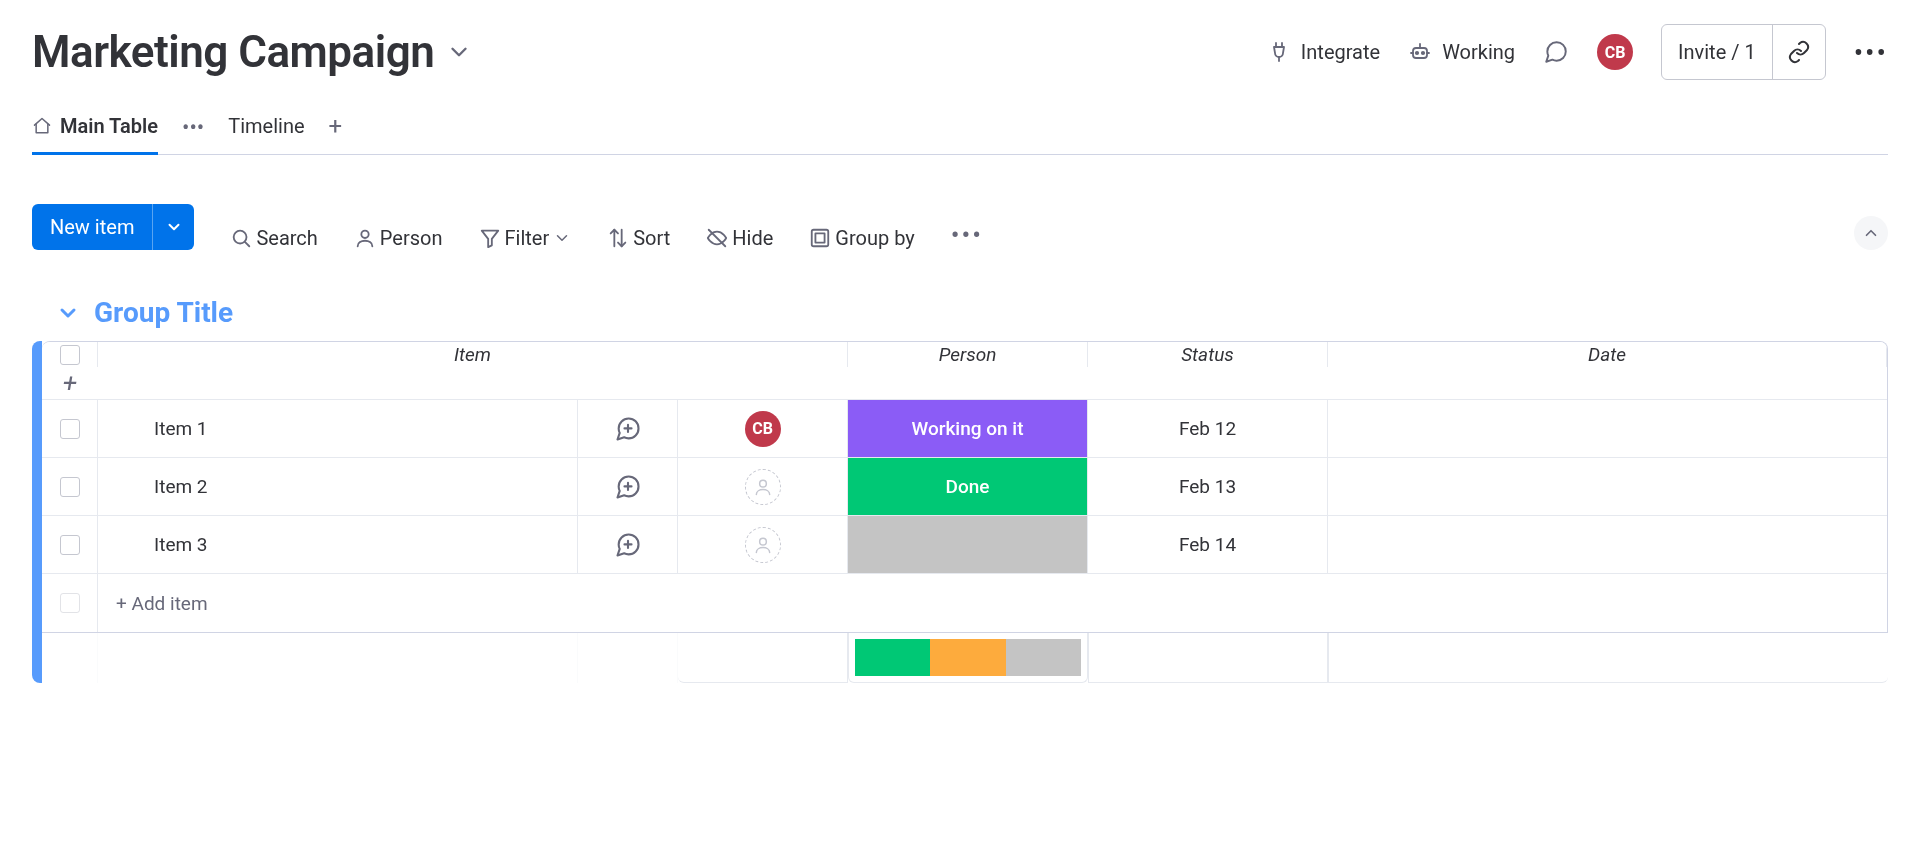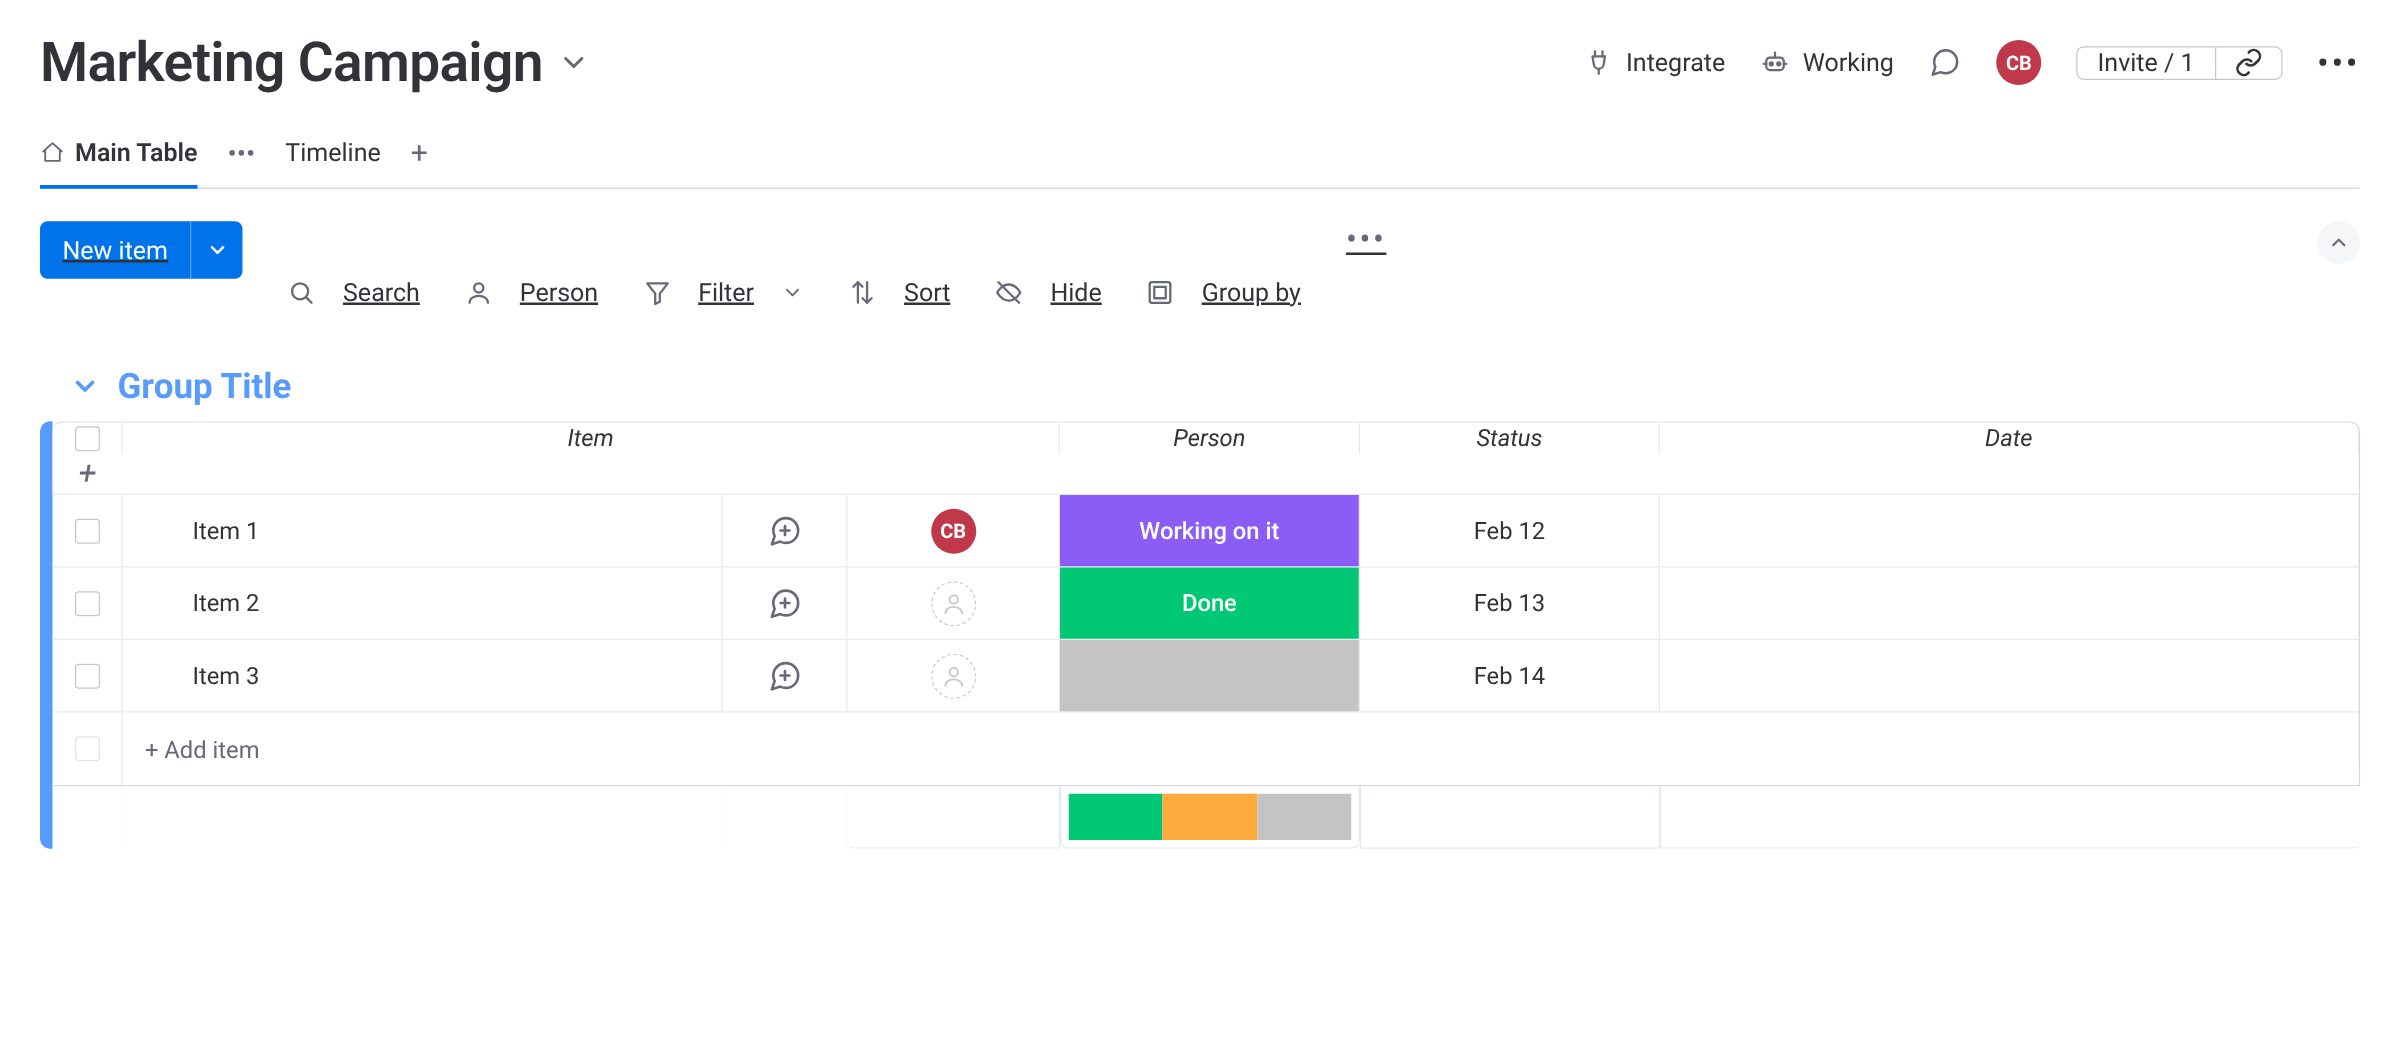--- a/index.html
+++ b/index.html
@@ -30,21 +30,21 @@
     .header-actions { display:flex; align-items:center; gap:28px; }
     .act { display:flex; align-items:center; gap:10px; color:#323338; font-size:20px; cursor:pointer; }
     .act .ico { color:#676879; }
     .avatar {
       width:36px; height:36px; border-radius:50%;
       background:#c0394b; color:#fff; font-weight:700; font-size:16px;
       display:flex; align-items:center; justify-content:center;
     }
     .invite-box {
       display:flex; align-items:center;
-      border:1px solid #c5c7d0; border-radius:6px; height:27px;
+      border:1px solid #c5c7d0; border-radius:6px; height:56px;
     }
     .invite-left { padding:0 16px; font-size:20px; color:#323338; border-right:1px solid #c5c7d0; height:100%; display:flex; align-items:center;}
     .invite-right { padding:0 14px; color:#323338; display:flex; align-items:center;}
     .more-dots { font-size:28px; color:#323338; letter-spacing:2px; cursor:pointer; }
 
     
     .views-row {
       display:flex; align-items:flex-end; gap:24px;
       border-bottom:1px solid #d0d4e4;
       margin-top:24px;
@@ -59,35 +59,34 @@
     .view-tab.active {
       font-weight:600;
       border-bottom:3px solid #0073ea;
     }
     .view-tab .ico { color:#676879; }
     .tab-more { color:#676879; font-size:22px; padding-bottom:14px; }
     .add-view { color:#676879; font-size:24px; padding-bottom:14px; cursor:pointer; }
 
     
     .toolbar {
-      display:flex; align-items:flex-start; gap:36px;
+      display:flex; align-items:flex-end; gap:36px;
       padding: 26px 0 10px 0;
-      text-decoration: underline;
     }
     .new-item-btn {
       display:flex; align-items:center;
       background:#0073ea; color:#fff; border-radius:6px; height:46px;
       overflow:hidden;
     }
     .new-item-btn .label { padding:0 18px; font-size:20px; }
     .new-item-btn .split {
       border-left:1px solid rgba(255,255,255,0.35);
       width:42px; height:100%; display:flex; align-items:center; justify-content:center;
     }
-    .tool { display:flex; align-items:center; gap:22px; font-size:20px; color:#323338; cursor:pointer;margin-top:45px; }
+    .tool { display:flex; align-items:center; gap:4px; font-size:20px; color:#323338; cursor:pointer;margin-top:45px; }
     .tool .ico { color:#676879; }
     .tool-more { color:#676879; font-size:26px; letter-spacing:2px; cursor:pointer; }
     .toolbar-spacer { flex:1; }
     .collapse-pill {
       width:34px; height:34px; border-radius:50%;
       background:#f5f6f8; display:flex; align-items:center; justify-content:center;
       color:#676879; cursor:pointer;
     }
 
     

